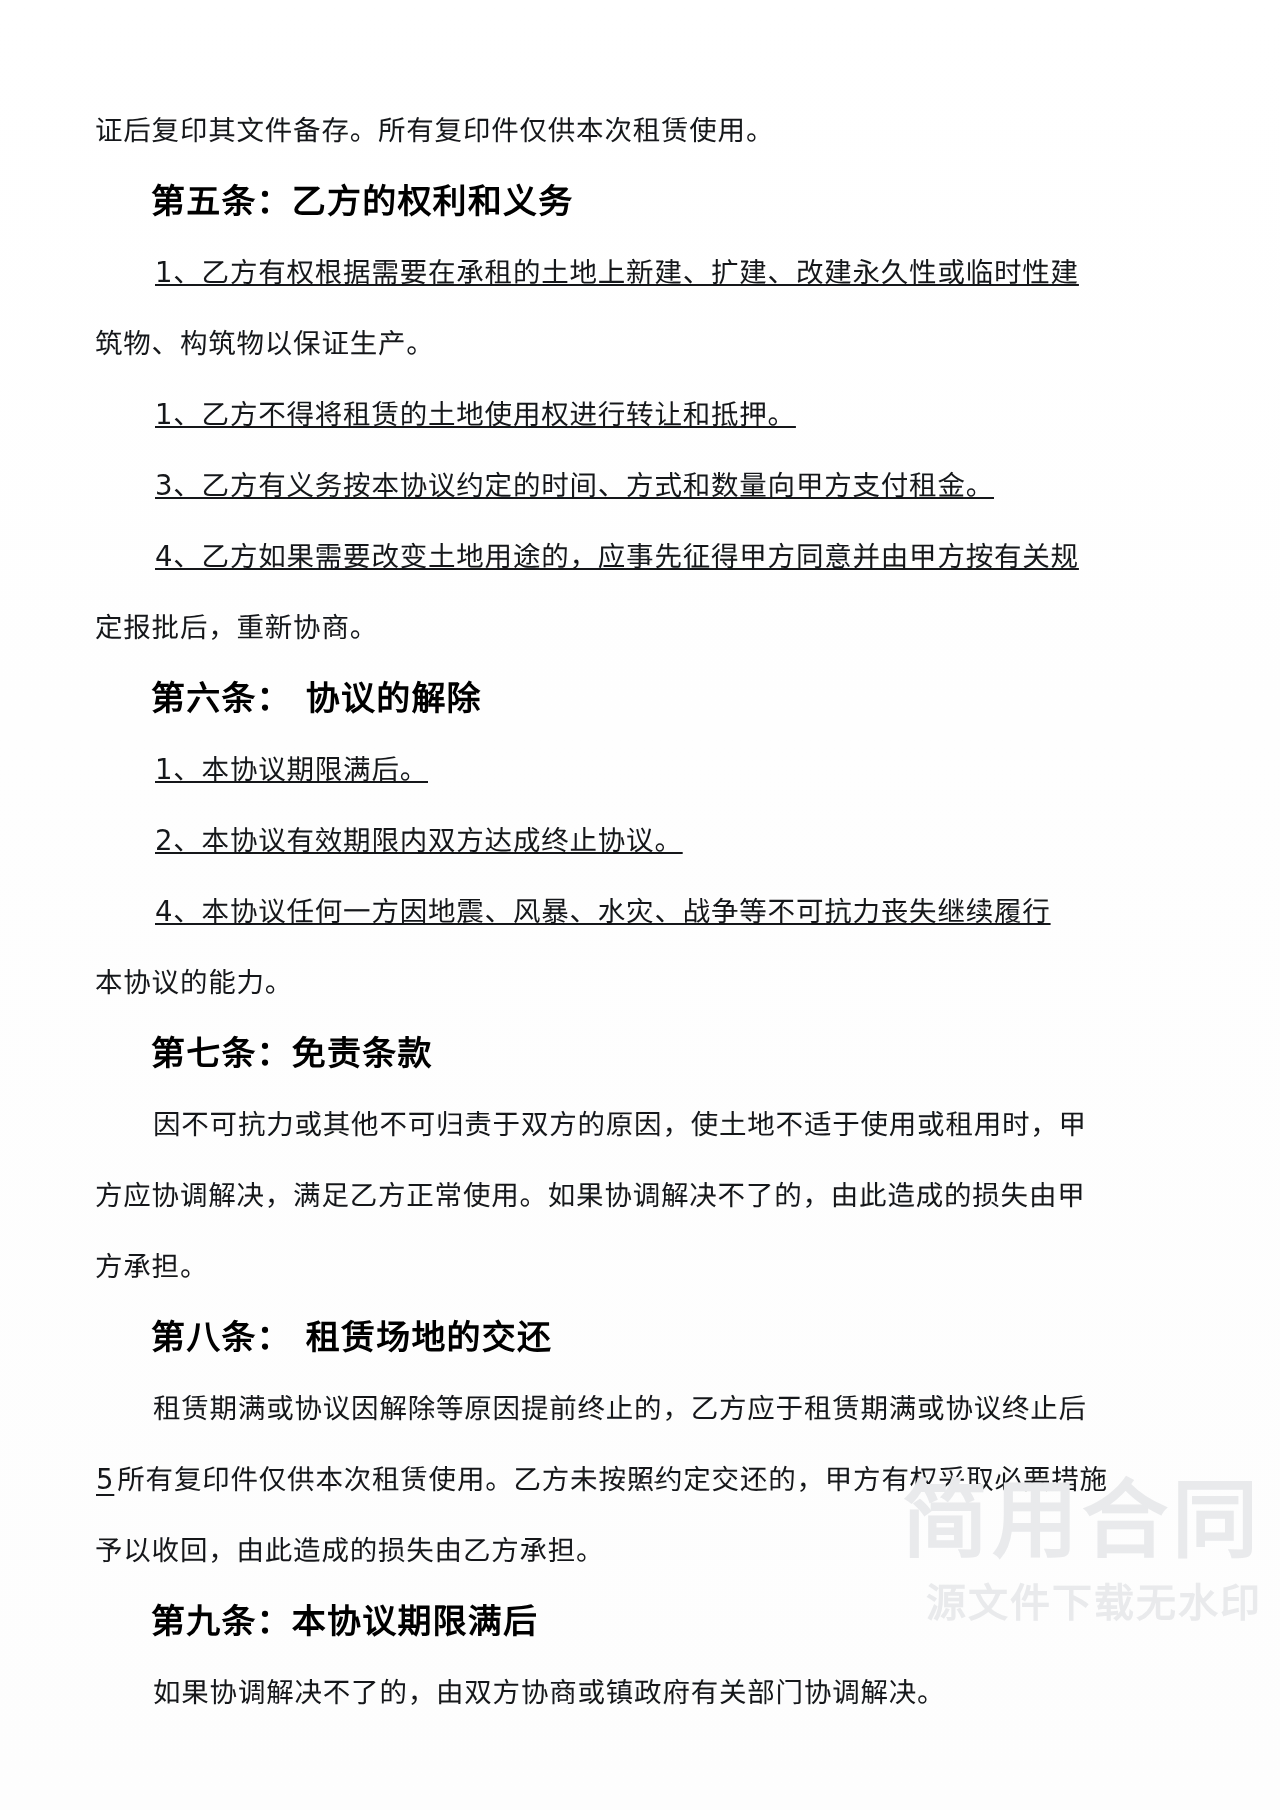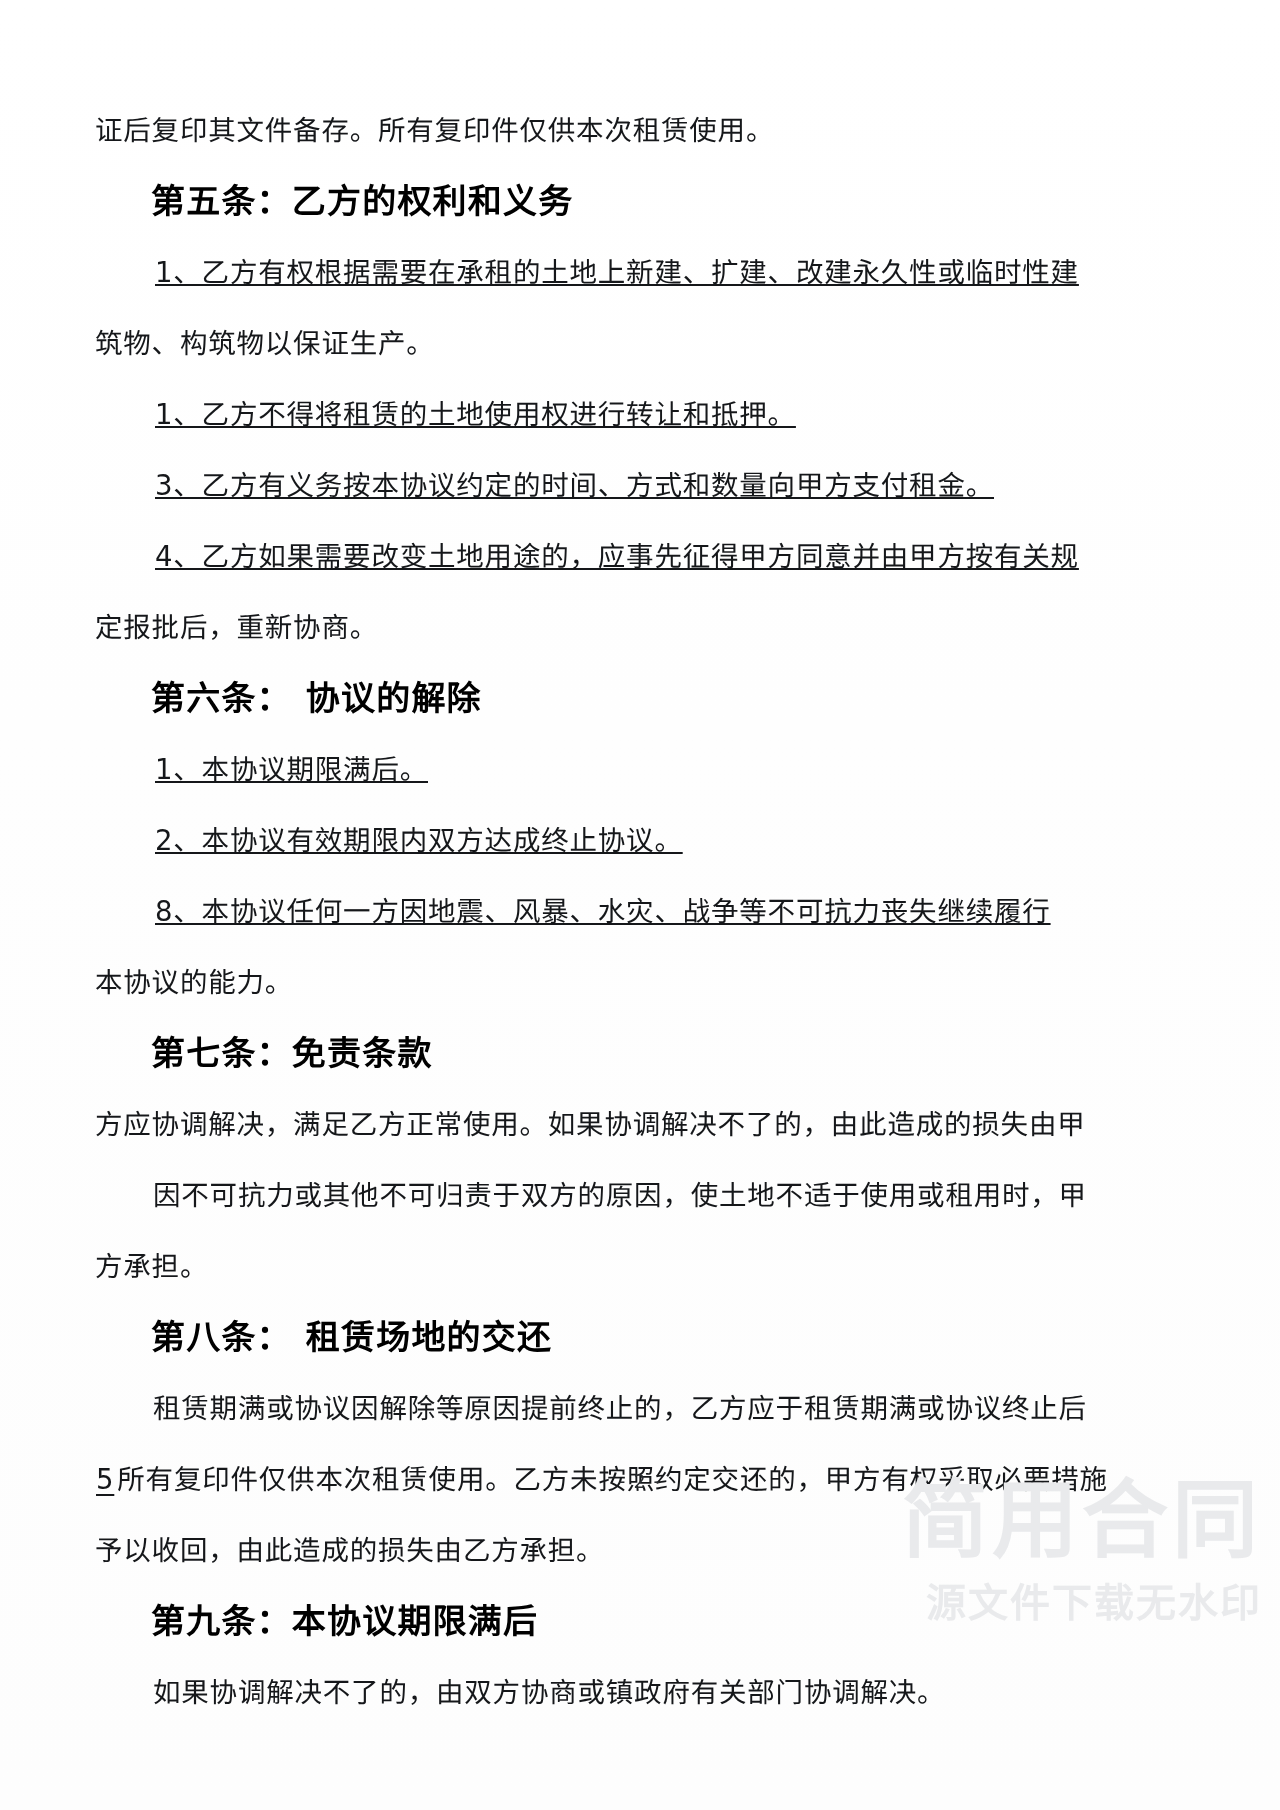--- a/index.html
+++ b/index.html
@@ -131,26 +131,26 @@
     <div class="body-line indent">1、乙方有权根据需要在承租的土地上新建、扩建、改建永久性或临时性建</div>
     <div class="body-line">筑物、构筑物以保证生产。</div>
     <div class="body-line indent">1、乙方不得将租赁的土地使用权进行转让和抵押。</div>
     <div class="body-line indent">3、乙方有义务按本协议约定的时间、方式和数量向甲方支付租金。</div>
     <div class="body-line indent">4、乙方如果需要改变土地用途的，应事先征得甲方同意并由甲方按有关规</div>
     <div class="body-line">定报批后，重新协商。</div>
 
     <div class="heading"><span>第六条：</span><span class="gap"></span><span>协议的解除</span></div>
     <div class="body-line indent">1、本协议期限满后。</div>
     <div class="body-line indent">2、本协议有效期限内双方达成终止协议。</div>
-    <div class="body-line indent">8、本协议任何一方因地震、风暴、水灾、战争等不可抗力丧失继续履行</div>
+    <div class="body-line indent">4、本协议任何一方因地震、风暴、水灾、战争等不可抗力丧失继续履行</div>
     <div class="body-line">本协议的能力。</div>
 
     <div class="heading"><span>第七条：</span><span>免责条款</span></div>
+    <div class="body-line indent-sm">因不可抗力或其他不可归责于双方的原因，使土地不适于使用或租用时，甲</div>
     <div class="body-line">方应协调解决，满足乙方正常使用。如果协调解决不了的，由此造成的损失由甲</div>
-    <div class="body-line indent-sm">因不可抗力或其他不可归责于双方的原因，使土地不适于使用或租用时，甲</div>
     <div class="body-line">方承担。</div>
 
     <div class="heading"><span>第八条：</span><span class="gap"></span><span>租赁场地的交还</span></div>
     <div class="body-line indent-sm">租赁期满或协议因解除等原因提前终止的，乙方应于租赁期满或协议终止后</div>
     <div class="body-line"><span class="blank-fill">5</span><span>所有复印件仅供本次租赁使用。乙方未按照约定交还的，甲方有权采取必要措施</span></div>
     <div class="body-line">予以收回，由此造成的损失由乙方承担。</div>
 
     <div class="heading"><span>第九条：</span><span>本协议期限满后</span></div>
     <div class="body-line indent-sm">如果协调解决不了的，由双方协商或镇政府有关部门协调解决。</div>
 

